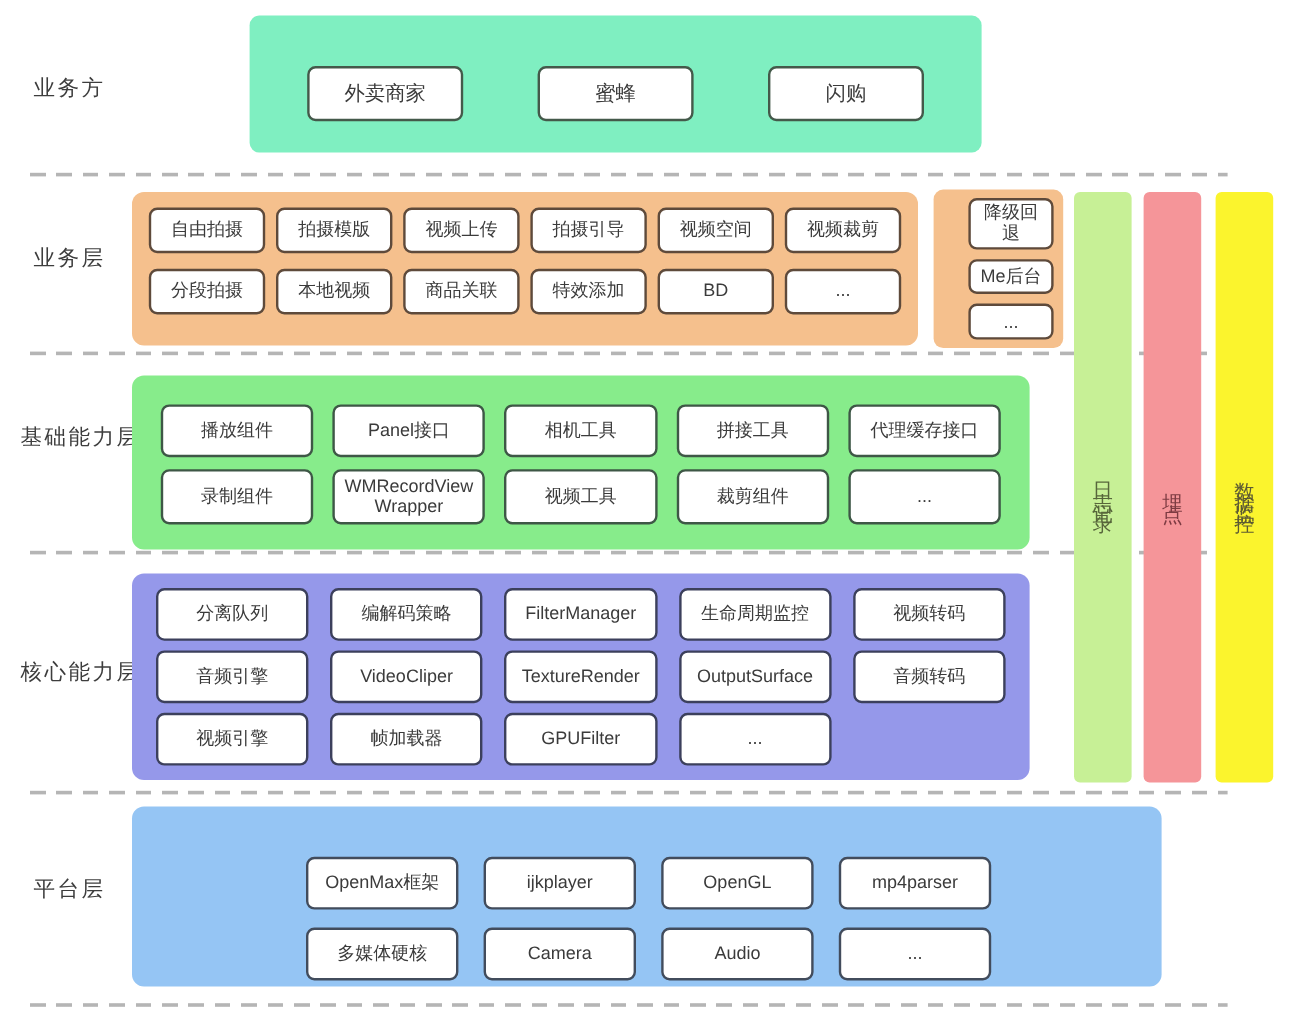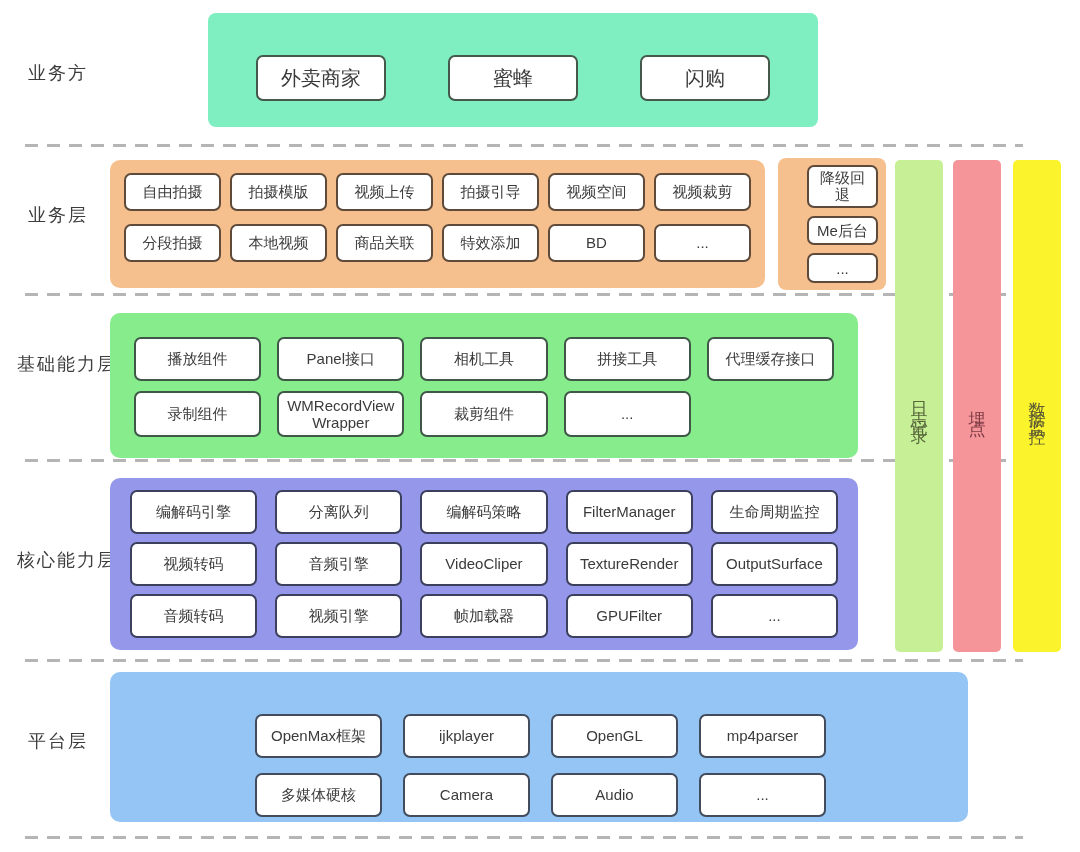--- a/index.html
+++ b/index.html
@@ -20,21 +20,21 @@
     background:#ffffff; border-radius:7px; display:flex; align-items:center;
     justify-content:center; text-align:center; font-size:15px; color:#3b3b3b;
     line-height:1.15; box-sizing:border-box; padding:2px 4px;
   }
   
   .layer-top {
     left:208px; top:13px; width:610px; height:114px; background:#7fefc1;
     border-radius:8px; display:flex; justify-content:center; gap:62px;
     padding-top:42px;
   }
-  .layer-top .box { width:130px; height:46px; border:2.5px solid #44594a; font-size:20px;text-align:right; }
+  .layer-top .box { width:130px; height:46px; border:2.5px solid #44594a; font-size:17px;text-align:right; }
   
   .layer-business {
     left:110px; top:160px; width:655px; height:128px; background:#f5c08d;
     display:grid; grid-template-columns:repeat(6,1fr); grid-template-rows:38px 38px;
     column-gap:9px; row-gap:13px; padding:13px 14px 26px;
   }
   .layer-business .box { border:2.5px solid #5e4a3b; }
   .layer-business-side {
     left:778px; top:158px; width:108px; height:132px; background:#f5c08d;
     border-radius:8px; display:flex; flex-direction:column; gap:8px; padding:7px 8px;
@@ -119,26 +119,26 @@
   </div>
 
   <div class="layer layer-basic">
     <div class="box">播放组件</div>
     <div class="box">Panel接口</div>
     <div class="box">相机工具</div>
     <div class="box">拼接工具</div>
     <div class="box">代理缓存接口</div>
     <div class="box">录制组件</div>
     <div class="box">WMRecordView Wrapper</div>
+    <div class="box">视频工具</div>
     <div class="box">裁剪组件</div>
     <div class="box">...</div>
   </div>
 
   <div class="layer layer-core">
-    <div class="box">编解码引擎</div>
     <div class="box">分离队列</div>
     <div class="box">编解码策略</div>
     <div class="box">FilterManager</div>
     <div class="box">生命周期监控</div>
     <div class="box">视频转码</div>
     <div class="box">音频引擎</div>
     <div class="box">VideoCliper</div>
     <div class="box">TextureRender</div>
     <div class="box">OutputSurface</div>
     <div class="box">音频转码</div>

